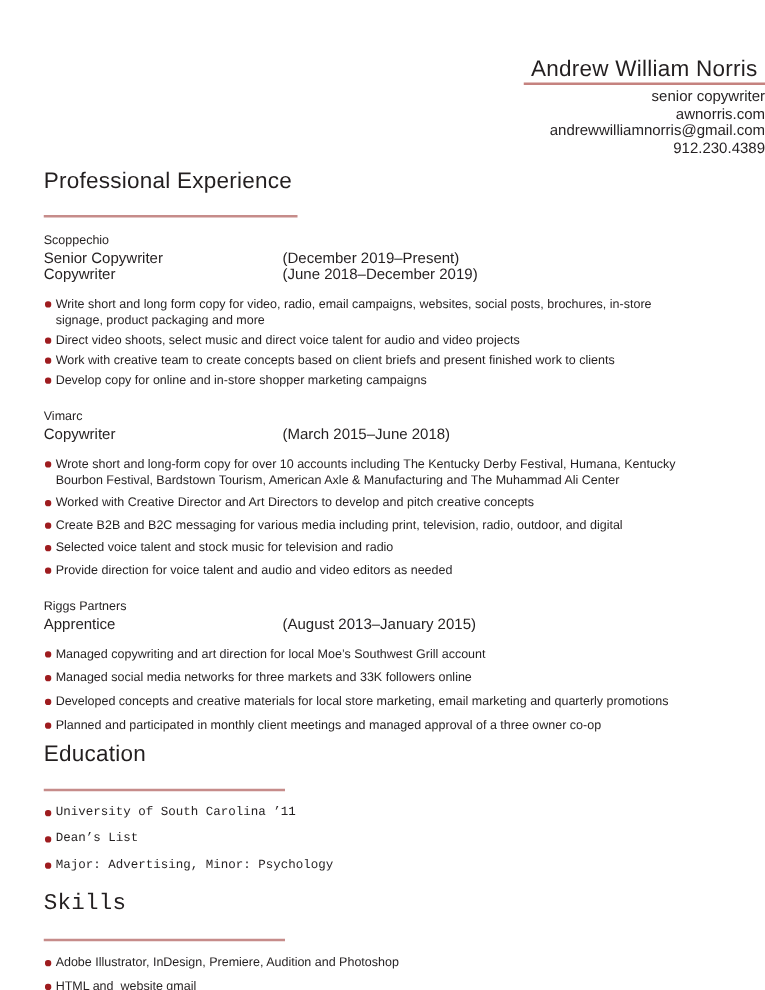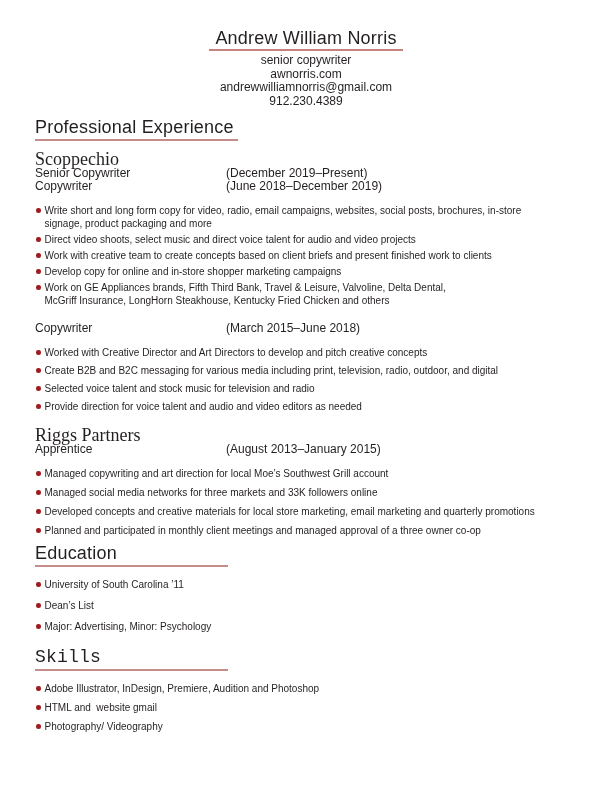--- a/index.html
+++ b/index.html
@@ -6,58 +6,58 @@
   html,body { background:#e9e9e9; }
   body { font-family:"Liberation Sans","DejaVu Sans",sans-serif; }
   .page {
     position:relative;
     width:612px; height:792px;
     margin:0 auto;
     background:#ffffff;
     color:#231f20;
     overflow:hidden;
   }
-  .header { padding-top:28px; text-align:center; }
+  .header { padding-top:45px; text-align:right; }
   .name {
     display:inline-block;
     font-size:18px; line-height:20px;
     letter-spacing:.2px;
     padding:0 6px 1px 6px;
     border-bottom:2px solid #c5827f;
   }
   .header-sub { font-size:12px; line-height:13.5px; margin-top:3px; }
   .header-sub div { white-space:pre; }
 
   .content { padding-left:35px; padding-right:25px; }
 
   .section-heading {
     display:inline-block;
     font-size:18px; line-height:20px;
     font-weight:400;
     letter-spacing:.2px;
     min-width:193px;
-    padding-bottom:2px; padding-right:4px;
+    padding-bottom:18px; padding-right:4px;
     border-bottom:2px solid #c68c8a;
   }
   .heading-row { margin-top:9px; }
   .heading-row.edu { margin-top:4px; }
   .heading-row.skl { margin-top:14px;font-family:Liberation Mono, monospace; }
 
   .job { margin-top:11px; }
   .job.later { margin-top:15px; }
-  .company { font-size:18px; line-height:15px;font-family:Liberation Serif, serif; }
+  .company { font-size:10px; line-height:15px; }
   .role-row { display:flex; font-size:12px; line-height:13px; }
   .role-title { width:191px; flex:0 0 191px; }
   .role-dates { white-space:pre; }
 
   ul.bullets { list-style:none; margin-top:11px; }
   ul.bullets.tight { }
   ul.bullets li { display:flex; margin-bottom:5px; }
   ul.bullets.tight li { margin-bottom:3px; }
-  ul.bullets.roomy li { margin-bottom:8px; }
+  ul.bullets.roomy li { margin-bottom:8px;font-family:Liberation Mono, monospace; }
   ul.bullets.mid li { margin-bottom:6px; }
   .dot {
     flex:0 0 auto;
     width:4.5px; height:4.5px; border-radius:50%;
     background:#9e1c1f;
     margin:4px 4px 0 1px;
   }
   .btext {
     font-size:10px; line-height:13px;
     white-space:pre-wrap;
@@ -106,36 +106,37 @@
           <span class="btext">Direct video shoots, select music and direct voice talent for audio and video projects</span>
         </li>
       <li>
           <span class="dot"></span>
           <span class="btext">Work with creative team to create concepts based on client briefs and present finished work to clients</span>
         </li>
       <li>
           <span class="dot"></span>
           <span class="btext">Develop copy for online and in-store shopper marketing campaigns</span>
         </li>
-      <li>
-          <span class="dot"></span>
-          <span class="btext">Work on GE Appliances brands, Fifth Third Bank, Travel &amp; Leisure, Valvoline, Delta Dental,
-McGriff Insurance, LongHorn Steakhouse, Kentucky Fried Chicken and others</span>
-        </li>
     </ul>
 
     <div class="job later">
+      <div class="company">Vimarc</div>
       <div class="role-row">
         <span class="role-title">Copywriter</span>
         <span class="role-dates">(March 2015–June 2018)</span>
       </div>
     </div>
     <ul class="bullets">
       <li>
           <span class="dot"></span>
+          <span class="btext">Wrote short and long-form copy for over 10 accounts including The Kentucky Derby Festival, Humana, Kentucky
+Bourbon Festival, Bardstown Tourism, American Axle &amp; Manufacturing and The Muhammad Ali Center</span>
+        </li>
+      <li>
+          <span class="dot"></span>
           <span class="btext">Worked with Creative Director and Art Directors to develop and pitch creative concepts</span>
         </li>
       <li>
           <span class="dot"></span>
           <span class="btext">Create B2B and B2C messaging for various media including print, television, radio, outdoor, and digital</span>
         </li>
       <li>
           <span class="dot"></span>
           <span class="btext">Selected voice talent and stock music for television and radio</span>
         </li>

